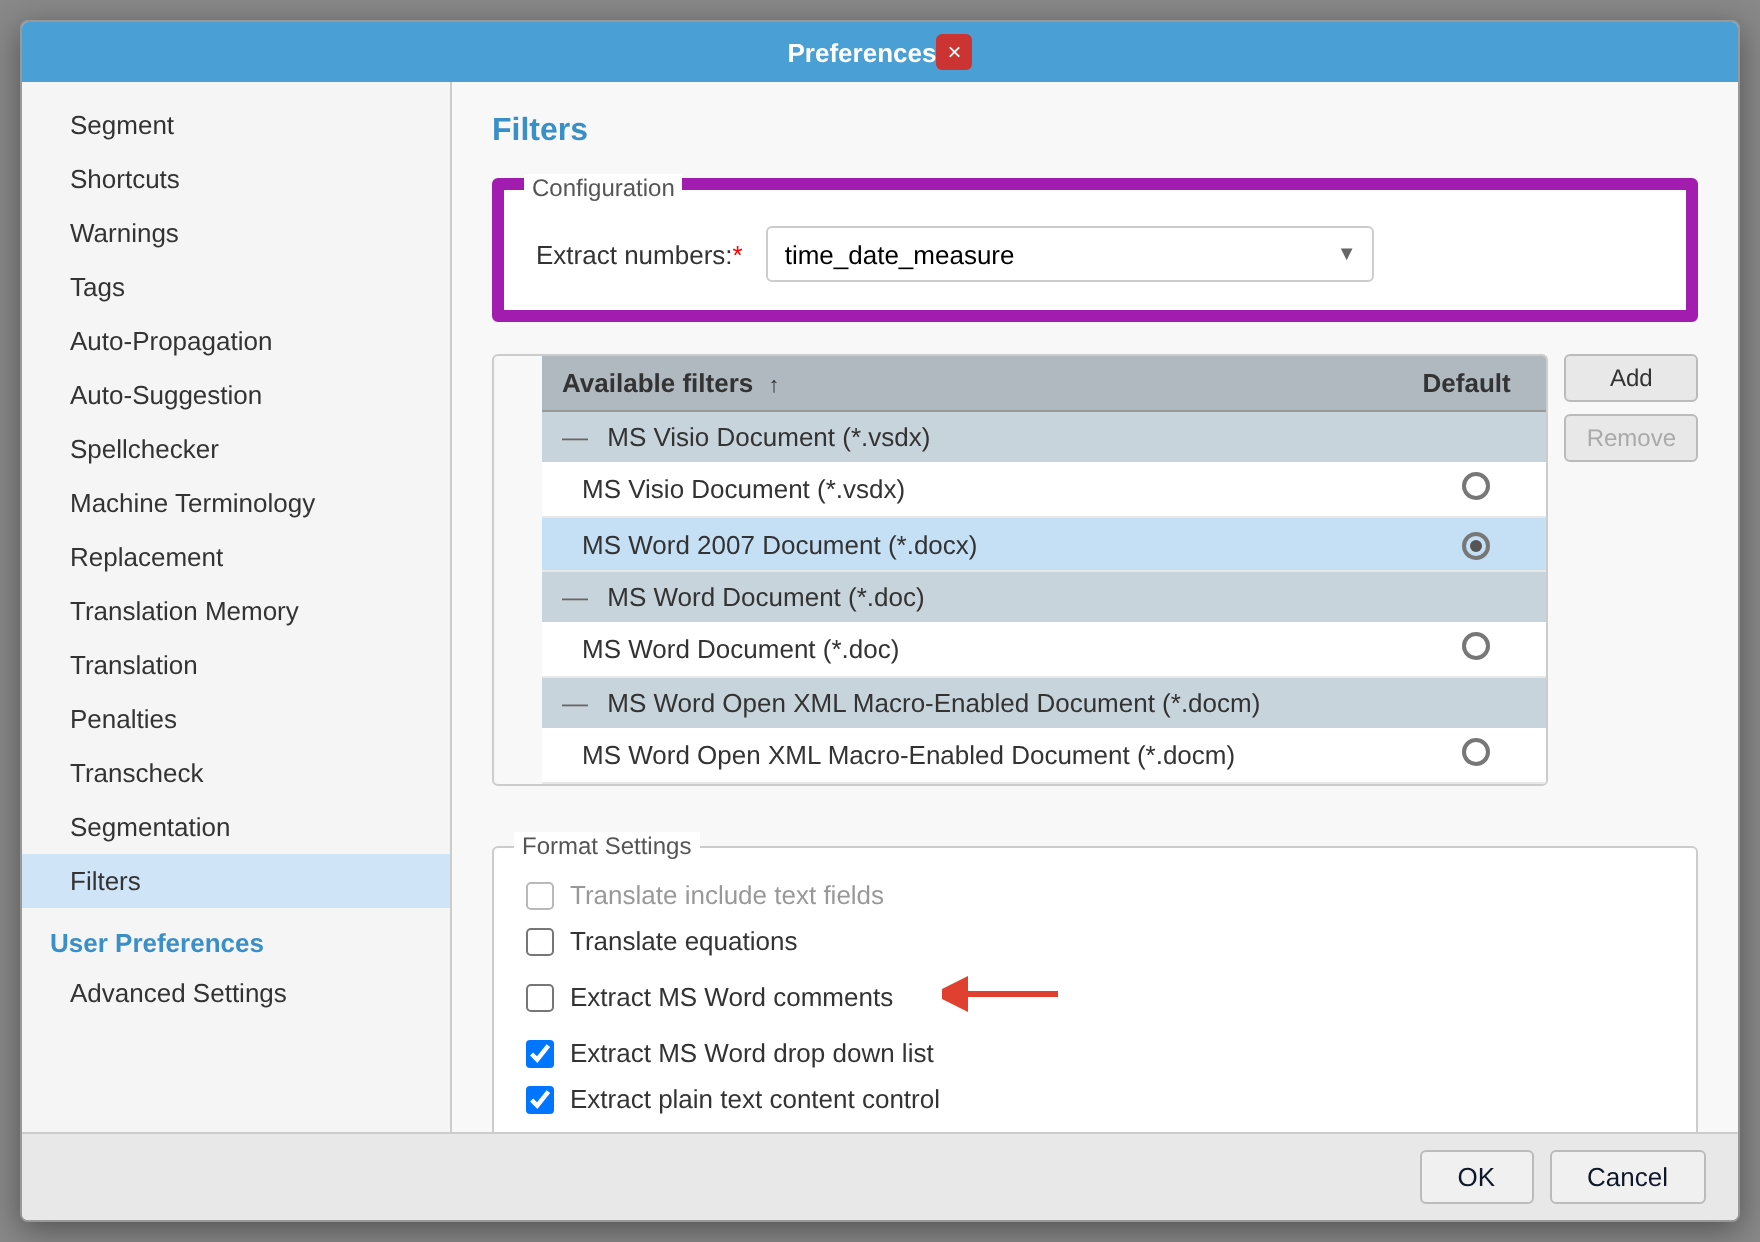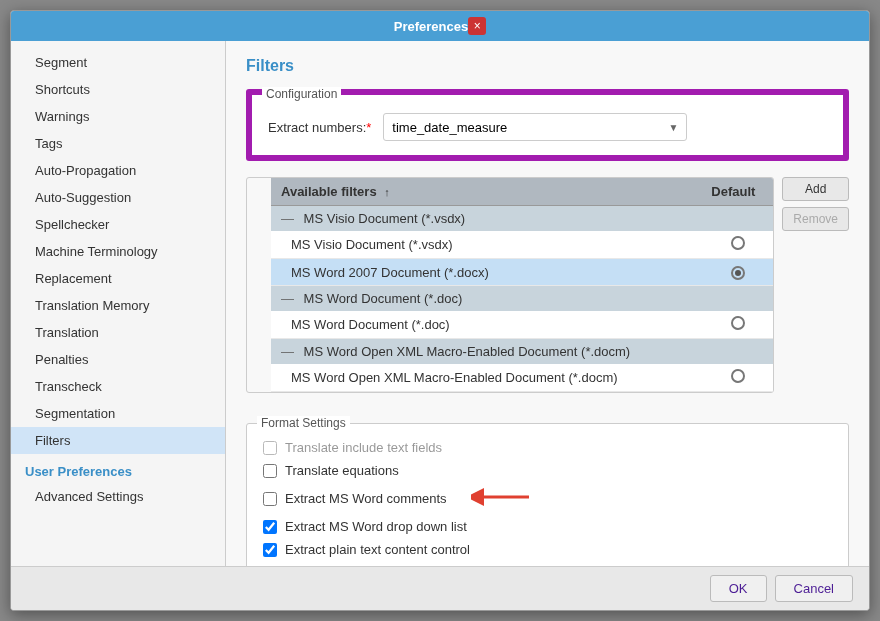--- a/index.html
+++ b/index.html
@@ -291,21 +291,21 @@
       flex-shrink: 0;
     }
     
     .footer-btn {
       padding: 5px 18px;
       border: 1px solid #bbb;
       border-radius: 3px;
       background: #f0f0f0;
       cursor: pointer;
       font-size: 13px;
-      color: #4c1d95;
+      color: #0f172a;
     }
     
     .sort-arrow {
       font-size: 11px;
       margin-left: 4px;
     }
     
     .radio-circle {
       width: 14px;
       height: 14px;

